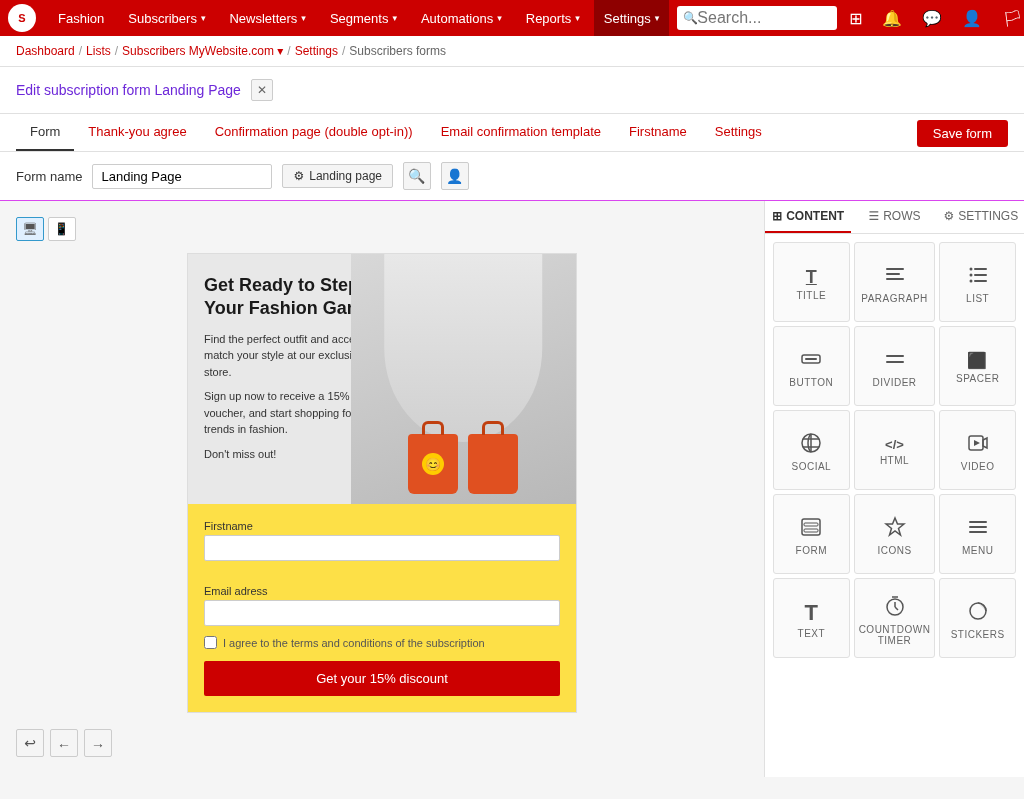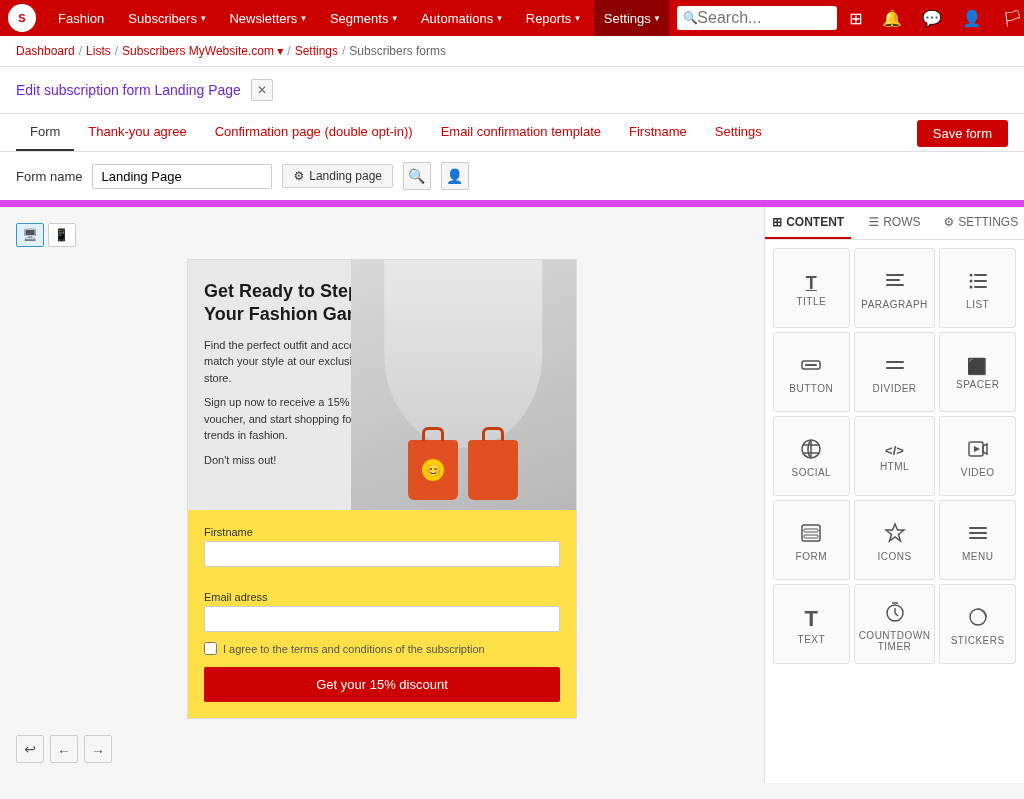--- a/index.html
+++ b/index.html
@@ -82,21 +82,21 @@
     .save-form-btn {
       position: absolute; right: 16px; top: 6px;
       background: #cc0000; color: white; border: none;
       padding: 6px 16px; font-size: 13px; cursor: pointer;
       border-radius: 3px;
     }
 
     
     .form-name-bar {
       background: white; padding: 10px 16px;
-      border-bottom: 7px solid #d946ef;
+      border-bottom: 1px solid #d946ef;
       display: flex; align-items: center; gap: 10px;
     }
     .form-name-label { font-size: 13px; color: #333; white-space: nowrap; }
     .form-name-input {
       border: 1px solid #ccc; padding: 4px 8px; font-size: 13px;
       width: 180px; outline: none; border-radius: 2px;
     }
     .landing-page-btn {
       border: 1px solid #ccc; background: #f5f5f5;
       padding: 4px 10px; font-size: 12px; cursor: pointer;

